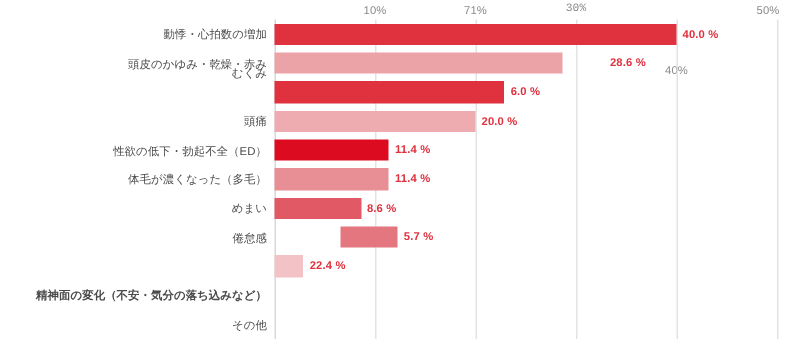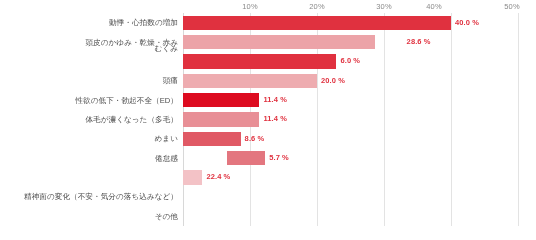--- a/index.html
+++ b/index.html
@@ -108,36 +108,36 @@
     letter-spacing: 0.05px;
   }
 </style>
 </head>
 <body>
 
 <div id="chart-root">
 
   <div id="x-axis-labels">
       <div class="x-tick-label" style="left: 250px;">10%</div>
-      <div class="x-tick-label" style="left: 317px;">20%</div>
-      <div class="x-tick-label" style="left: 384px;">30%</div>
-      <div class="x-tick-label" style="left: 434px;">40%</div>
+      <div class="x-tick-label" style="left: 317px;">71%</div>
+      <div class="x-tick-label" style="left: 384px; font-family: Liberation Mono, monospace;">30%</div>
+      <div class="x-tick-label" style="left: 451px; margin-top: 40px;">40%</div>
       <div class="x-tick-label" style="left: 512px;">50%</div>
     </div>
 
   <div id="category-labels">
       <div class="cat-label" style="top: 5.2px;">動悸・心拍数の増加</div>
       <div class="cat-label" style="top: 24.56px;">頭皮のかゆみ・乾燥・赤み</div>
       <div class="cat-label" style="top: 31px;">むくみ</div>
       <div class="cat-label" style="top: 63.28px;">頭痛</div>
       <div class="cat-label" style="top: 82.64px;">性欲の低下・勃起不全（ED）</div>
       <div class="cat-label" style="top: 102px;">体毛が濃くなった（多毛）</div>
       <div class="cat-label" style="top: 121.36px;">めまい</div>
       <div class="cat-label" style="top: 140.72px;">倦怠感</div>
-      <div class="cat-label" style="top: 179.44px;">精神面の変化（不安・気分の落ち込みなど）</div>
+      <div class="cat-label" style="top: 179.44px; font-weight: bold;">精神面の変化（不安・気分の落ち込みなど）</div>
       <div class="cat-label" style="top: 198.8px;">その他</div>
     </div>
 
   <div id="plot-area">
     <div id="gridlines">
         <div class="gridline axis-origin" style="left: 0px;"></div>
         <div class="gridline" style="left: 67px;"></div>
         <div class="gridline" style="left: 134px;"></div>
         <div class="gridline" style="left: 201px;"></div>
         <div class="gridline" style="left: 268px;"></div>

